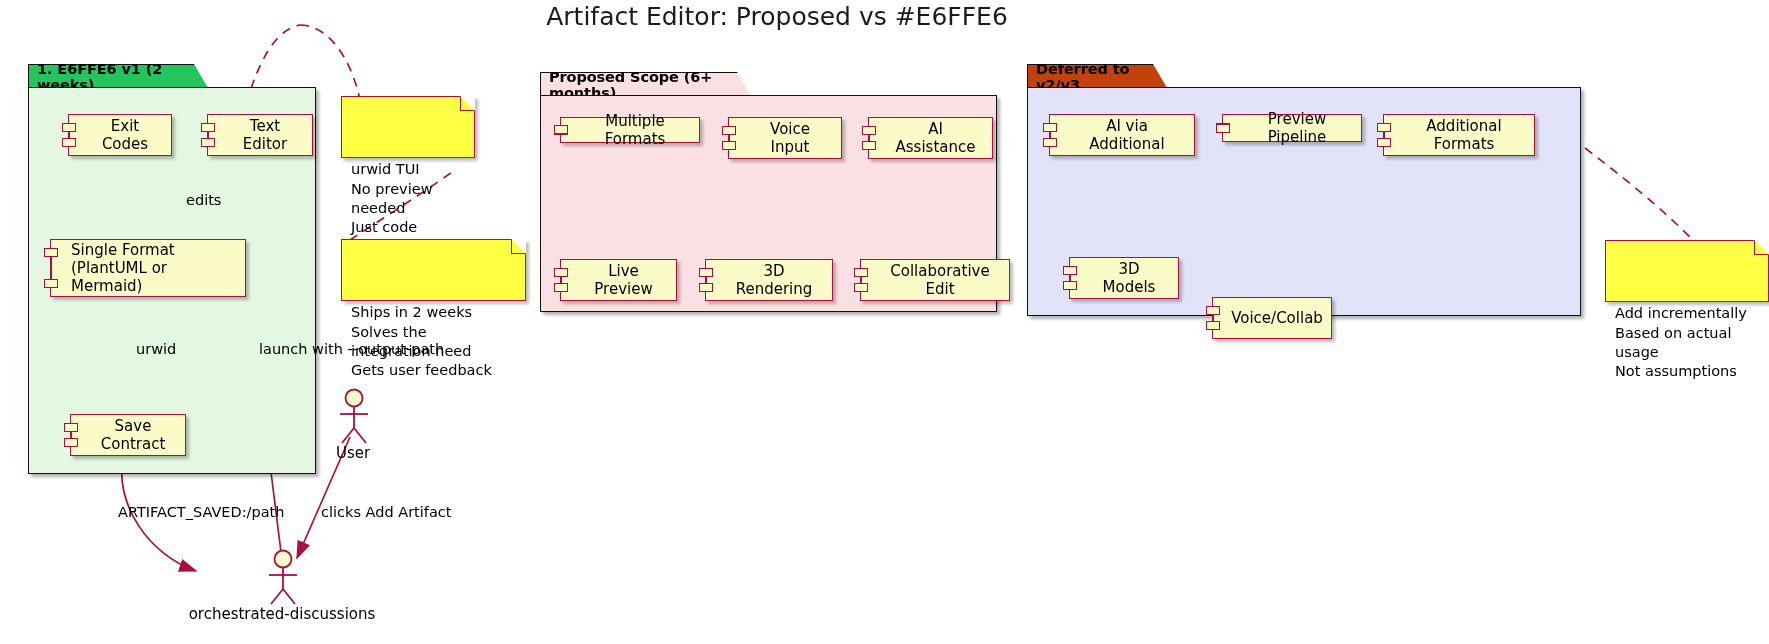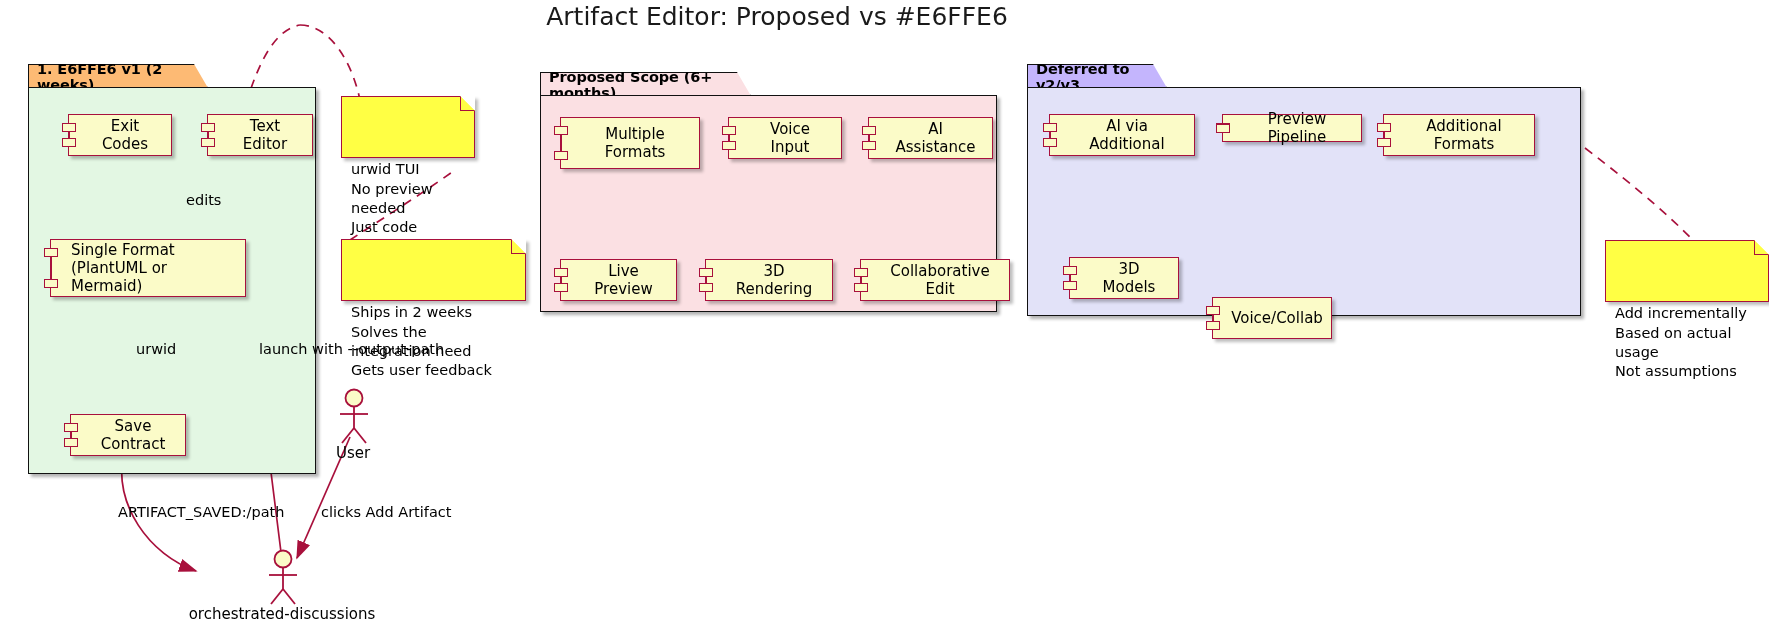--- a/index.html
+++ b/index.html
@@ -27,25 +27,25 @@
     box-sizing:border-box;
     clip-path:polygon(0 0, calc(100% - 14px) 0, 100% 100%, 0 100%);
   }
   .pkg-body{
     position:absolute;left:0;
     border:1.6px solid #111111;
     box-sizing:border-box;
     box-shadow:3px 3px 3px rgba(0,0,0,0.30);
   }
 
-  .pkg-green .pkg-tab{background:#fdba74;}
+  .pkg-green .pkg-tab{background:#22c55e;}
   .pkg-green .pkg-body{background:#e3f7e3;}
   .pkg-pink  .pkg-tab{background:#fbe0e3;}
   .pkg-pink  .pkg-body{background:#fbe0e3;}
-  .pkg-blue  .pkg-tab{background:#c4b5fd;}
+  .pkg-blue  .pkg-tab{background:#c2410c;}
   .pkg-blue  .pkg-body{background:#e2e2f8;}
 
   
   .component{
     position:absolute;
     background:#fbfbc8;
     border:1.8px solid #a8103c;
     box-sizing:border-box;
     display:flex;align-items:center;justify-content:center;
     text-align:center;
@@ -163,21 +163,21 @@
       <span class="jack top"></span>
       <span class="jack bot"></span>
       <span>Save Contract</span>
     </div>
   </div>
 
   <div class="package pkg-pink" style="left:540px;top:72px;width:457px;height:240px;">
     <div class="pkg-tab" style="width:211px;">Proposed Scope (6+ months)</div>
     <div class="pkg-body" style="top:23px;width:457px;height:217px;"></div>
 
-    <div class="component" style="left:20px;top:45px;width:140px;height:52px;">
+    <div class="component" style="left:20px;top:45px;width:140px;height:26px;">
       <span class="spine"></span>
       <span class="jack top"></span>
       <span class="jack bot"></span>
       <span>Multiple Formats</span>
     </div>
 
     <div class="component" style="left:188px;top:45px;width:114px;height:42px;">
       <span class="spine"></span>
       <span class="jack top"></span>
       <span class="jack bot"></span>

